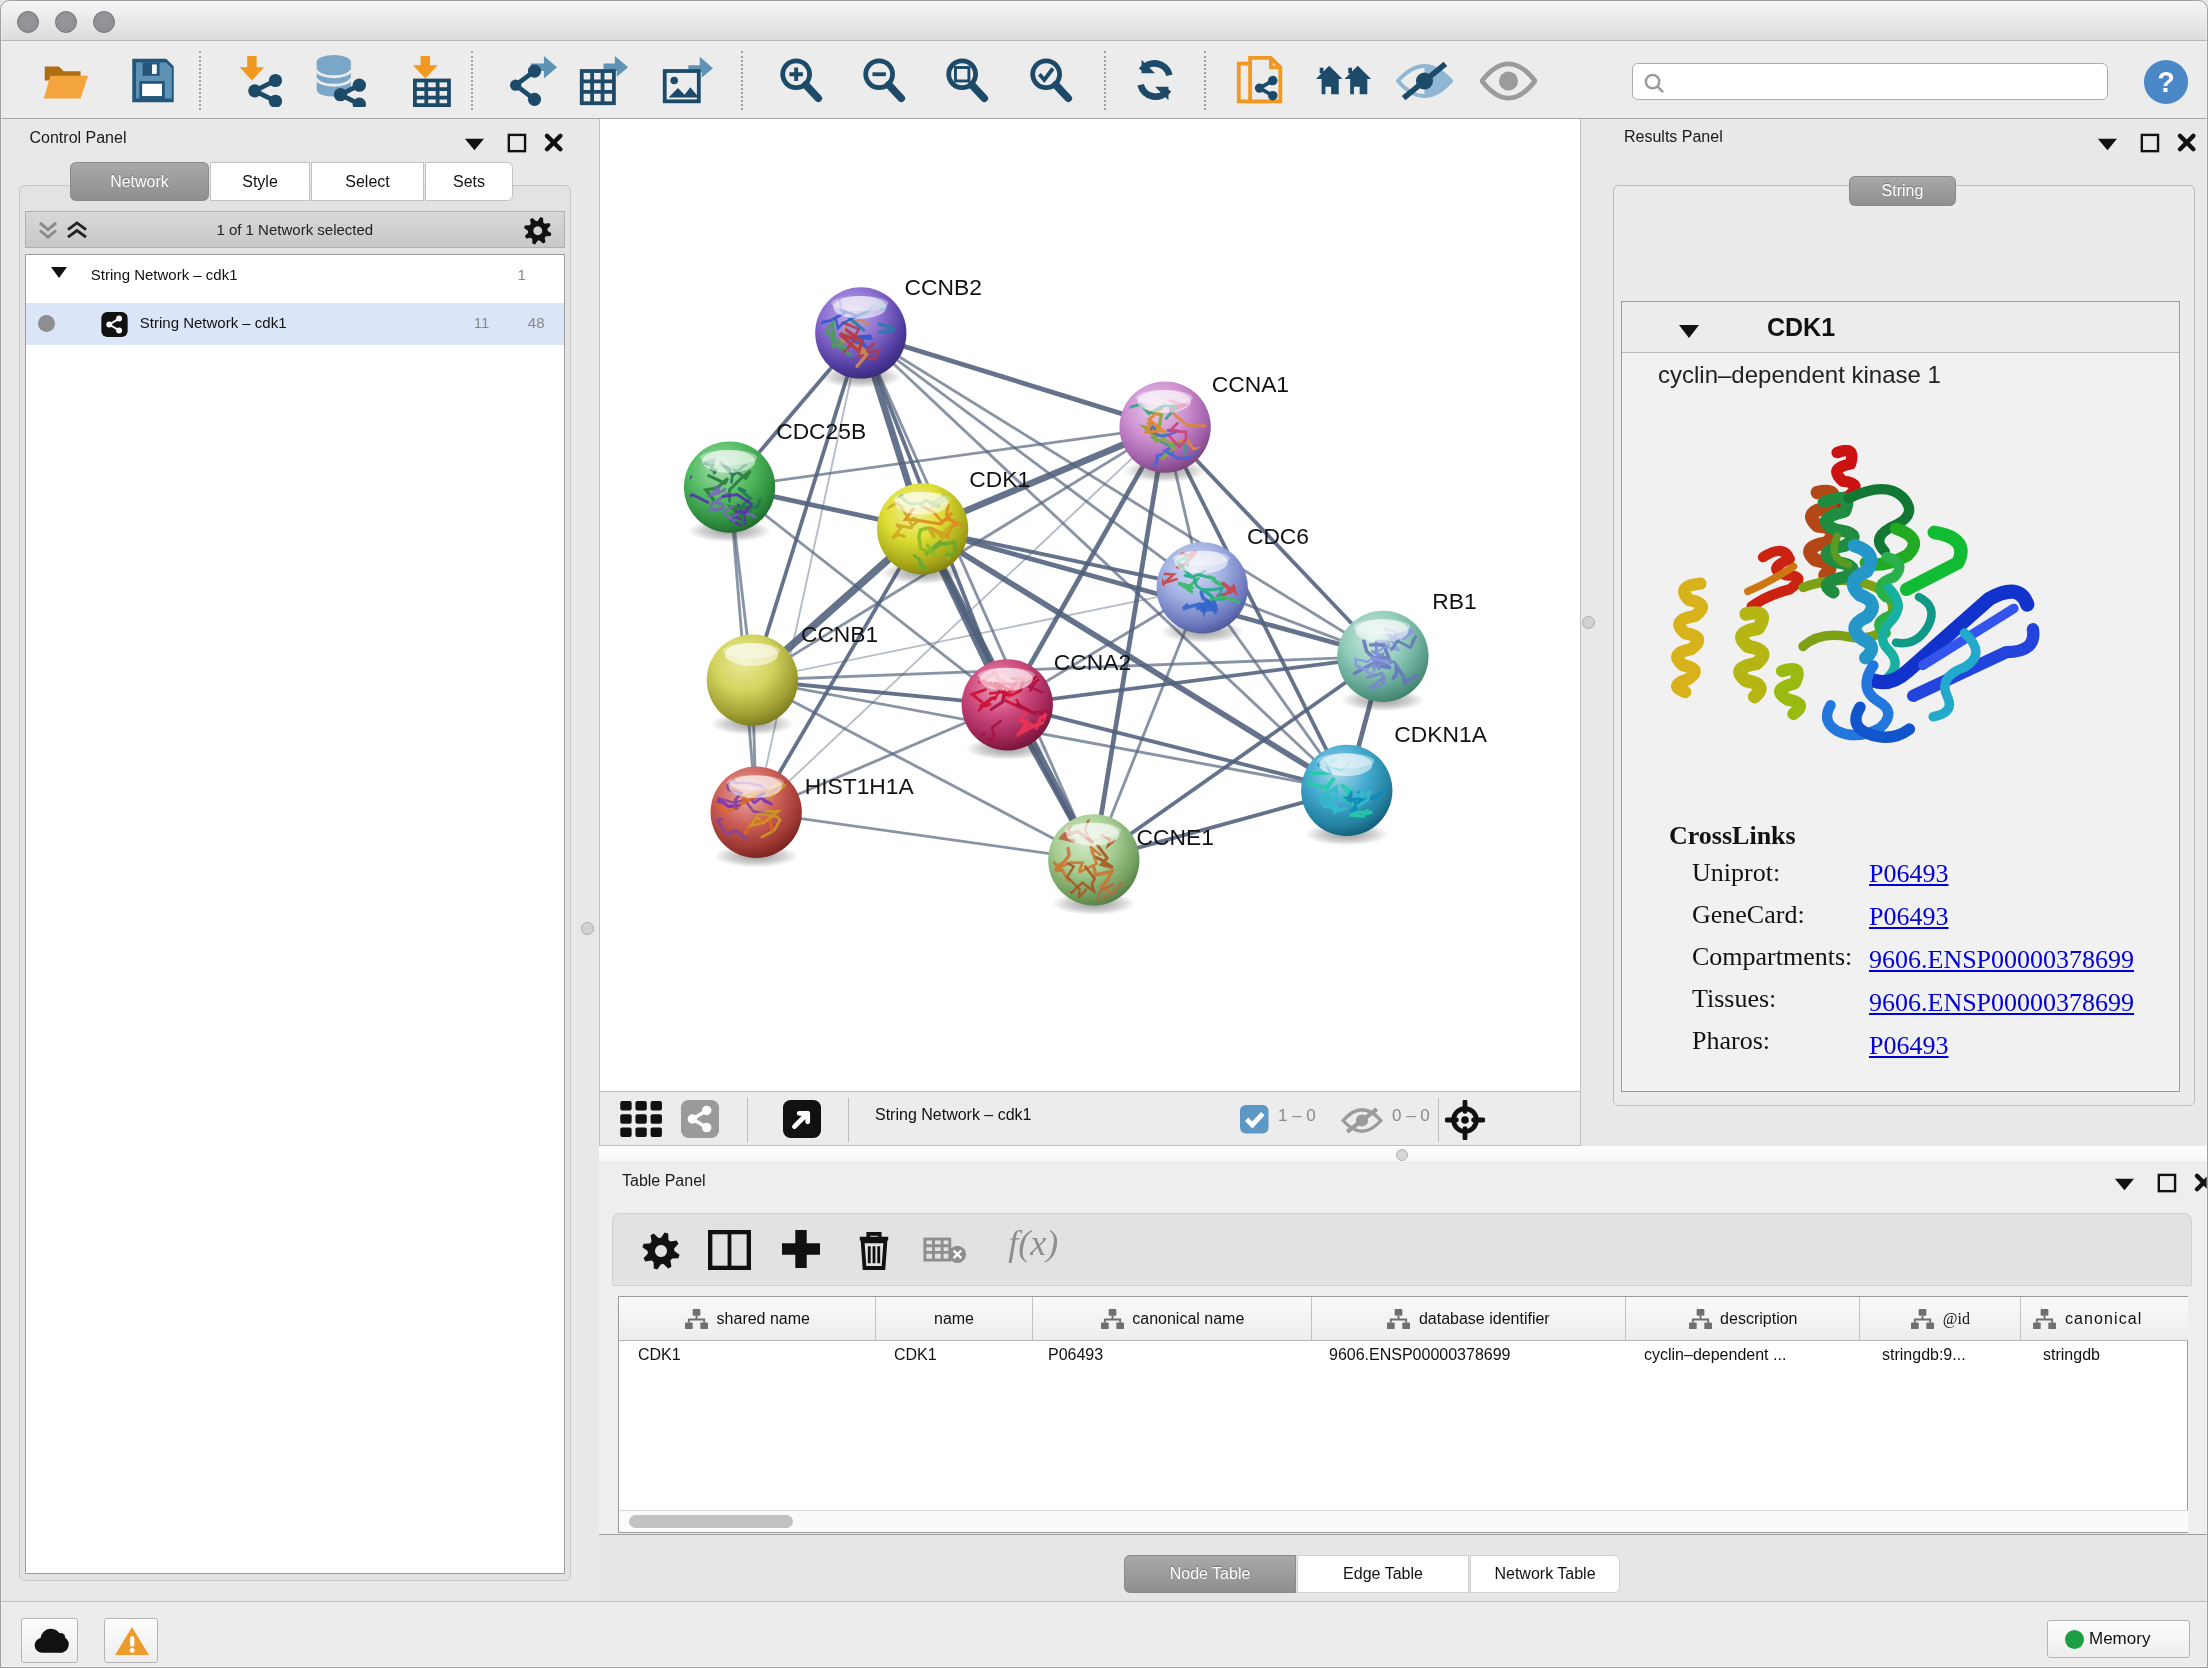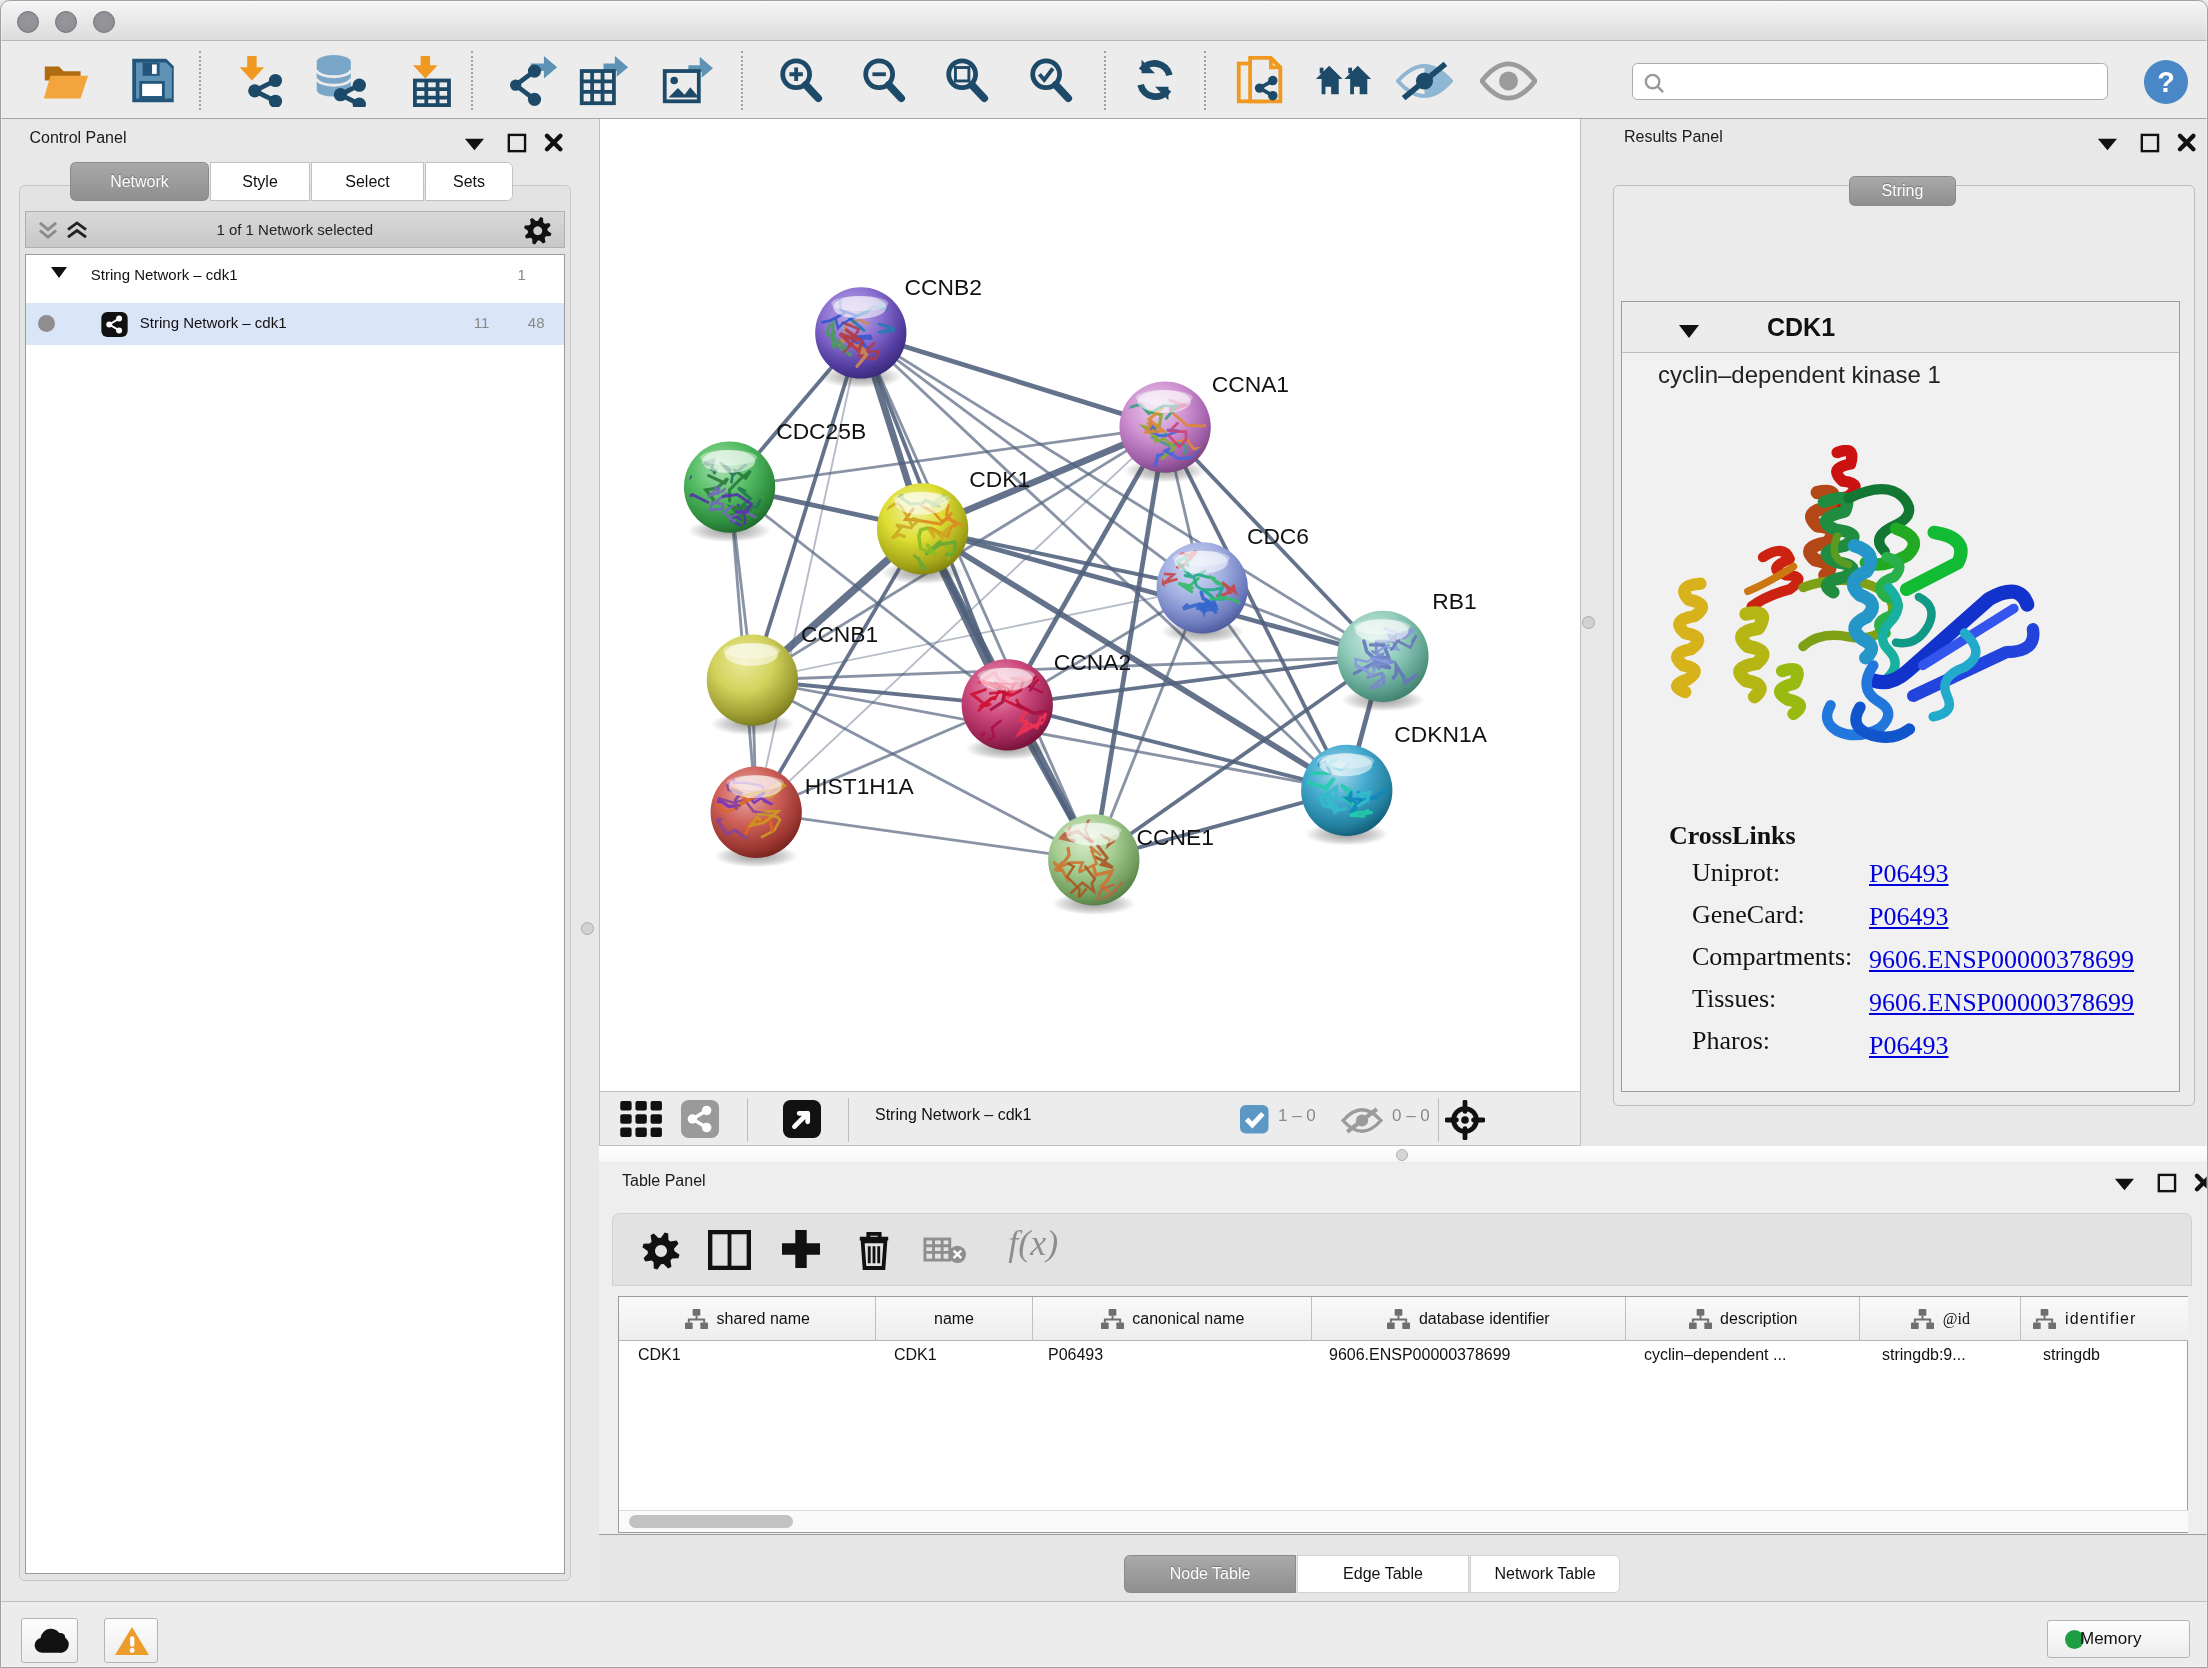--- a/index.html
+++ b/index.html
@@ -821,21 +821,21 @@
         </div>
       <div style="position:absolute;left:1402px;top:0;width:168px;height:44px;display:flex;align-items:center;justify-content:flex-start;padding-left:11.4px;gap:7.6px;overflow:hidden;letter-spacing:1.1px;">
           <svg width="25" height="23" viewBox="0 0 26 24" style="flex:0 0 auto;">
             <g fill="#6f6f6f">
               <rect x="9" y="1" width="8" height="7" rx="1"></rect>
               <rect x="1" y="15" width="8" height="7" rx="1"></rect>
               <rect x="17" y="15" width="8" height="7" rx="1"></rect>
               <path d="M13 8 v4 M5 15 v-3 h16 v3" stroke="#6f6f6f" stroke-width="2" fill="none"></path>
             </g>
           </svg>
-          <span>identifier</span>
+          <span>canonical</span>
         </div>
     </div>
     <div class="abs" style="left:0;top:44px;width:1569px;height:31px;font-size:16px;color:#111;">
       <span style="position:absolute;left:19px;top:4.8px;">CDK1</span>
       <span style="position:absolute;left:275px;top:4.8px;">CDK1</span>
       <span style="position:absolute;left:429px;top:4.8px;">P06493</span>
       <span style="position:absolute;left:710px;top:4.8px;">9606.ENSP00000378699</span>
       <span style="position:absolute;left:1025px;top:4.8px;">cyclin–dependent ...</span>
       <span style="position:absolute;left:1263px;top:4.8px;">stringdb:9...</span>
       <span style="position:absolute;left:1424px;top:4.8px;">stringdb</span>
@@ -861,21 +861,21 @@
   </div>
   <div class="sbtn" style="left:104px;width:54px;">
     <svg style="position:absolute;left:8.6px;top:5.7px;" width="36" height="32" viewBox="0 0 38 34">
       <path d="M19 2 L37 32 H1 z" fill="#eb9c2d"></path>
       <rect x="17" y="12" width="4.5" height="11" rx="2" fill="#fff"></rect>
       <circle cx="19.2" cy="27" r="2.6" fill="#fff"></circle>
     </svg>
   </div>
   <div class="sbtn" style="left:2047px;width:143px;height:38px;top:18px;">
     <span style="position:absolute;left:17px;top:8.6px;width:19px;height:19px;border-radius:50%;background:#1e9e44;"></span>
-    <span style="position:absolute;left:32px;top:7.6px;font-size:17px;color:#111;">Memory</span>
+    <span style="position:absolute;left:41px;top:7.6px;font-size:17px;color:#111;">Memory</span>
   </div>
 </div>
 
 <div class="abs" style="left:581px;top:922px;width:13.3px;height:13.3px;border-radius:50%;background:#d2d2d2;border:1px solid #aaa;"></div>
 <div class="abs" style="left:1582px;top:616px;width:13.3px;height:13.3px;border-radius:50%;background:#d2d2d2;border:1px solid #aaa;"></div>
 <div class="abs" style="left:599px;top:1146px;width:1609px;height:16px;background:linear-gradient(#ffffff,#f6f6f6);"></div>
 <div class="abs" style="left:1396px;top:1149px;width:12.4px;height:12.4px;border-radius:50%;background:#d6d6d6;border:1px solid #b0b0b0;"></div>
 <div class="abs" style="left:0;top:0;width:2208px;height:1668px;border:1px solid #9f9f9f;border-radius:9.5px 9.5px 0 0;pointer-events:none;box-shadow:inset 0 0 0 1px rgba(255,255,255,0.35);"></div>
 
 

